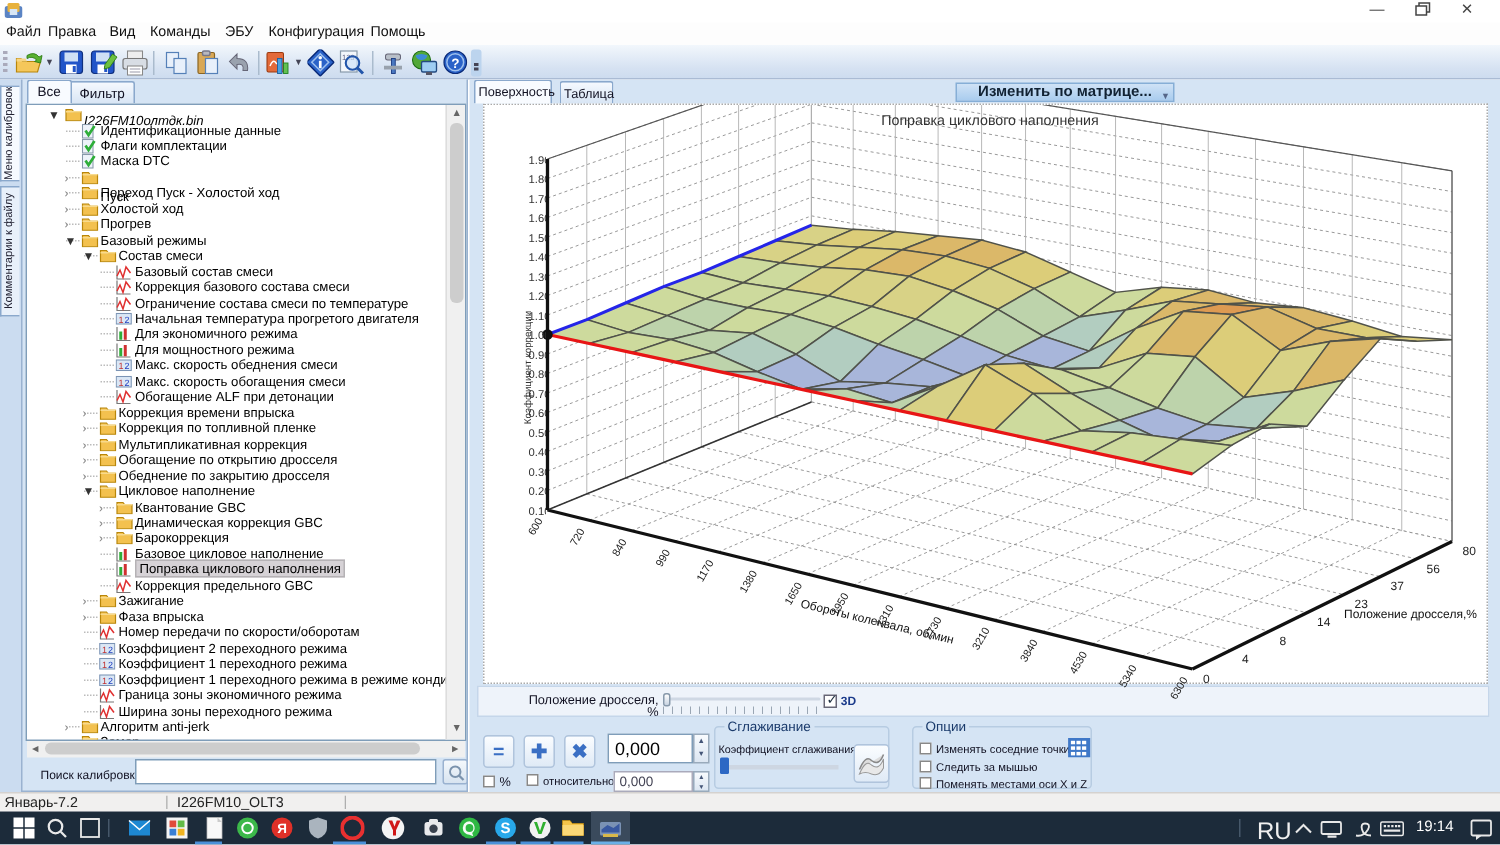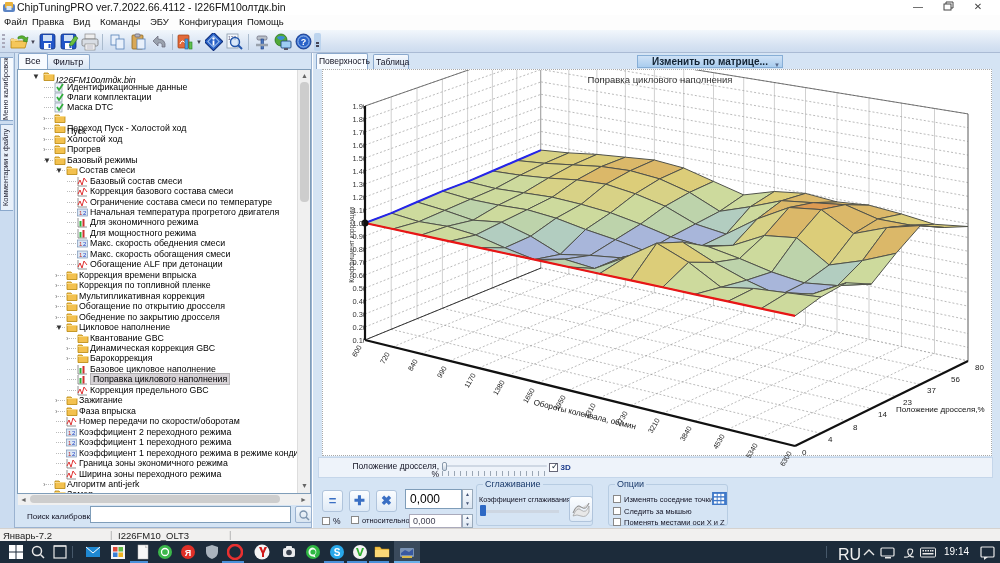--- a/index.html
+++ b/index.html
@@ -45,21 +45,20 @@
 .tbi { position:absolute; top:3px; width:16px; height:16px; }
 </style></head>
 <body>
 
 <div id="titlebar" class="abs">
  <svg class="abs" style="left:3px;top:2px" width="12" height="11" viewBox="0 0 12 11">
       <rect x="0" y="2" width="12" height="8" rx="2" fill="#5b84c4"></rect>
       <rect x="2" y="0" width="8" height="6" rx="1" fill="#e8b23c"></rect>
       <rect x="3.5" y="4" width="5" height="4" fill="#d8e6f5"></rect>
     </svg>
- <div id="titletext" class="abs">ChipTuningPRO ver.7.2022.66.4112 - I226FM10олтдк.bin</div>
  <div class="winbtn abs" style="left:911px">—</div>
  <div class="winbtn abs" style="left:941px"><svg width="14" height="13" viewBox="0 0 14 13">
         <rect x="3" y="4" width="7" height="6" fill="none" stroke="#444" stroke-width="1"></rect>
         <path d="M5 4 v-2 h7 v6 h-2" fill="none" stroke="#444" stroke-width="1"></path>
       </svg></div>
  <div class="winbtn abs" style="left:971px">✕</div>
 </div>
 
 <div id="menubar" class="abs">
  <span style="left:4px">Файл</span>

